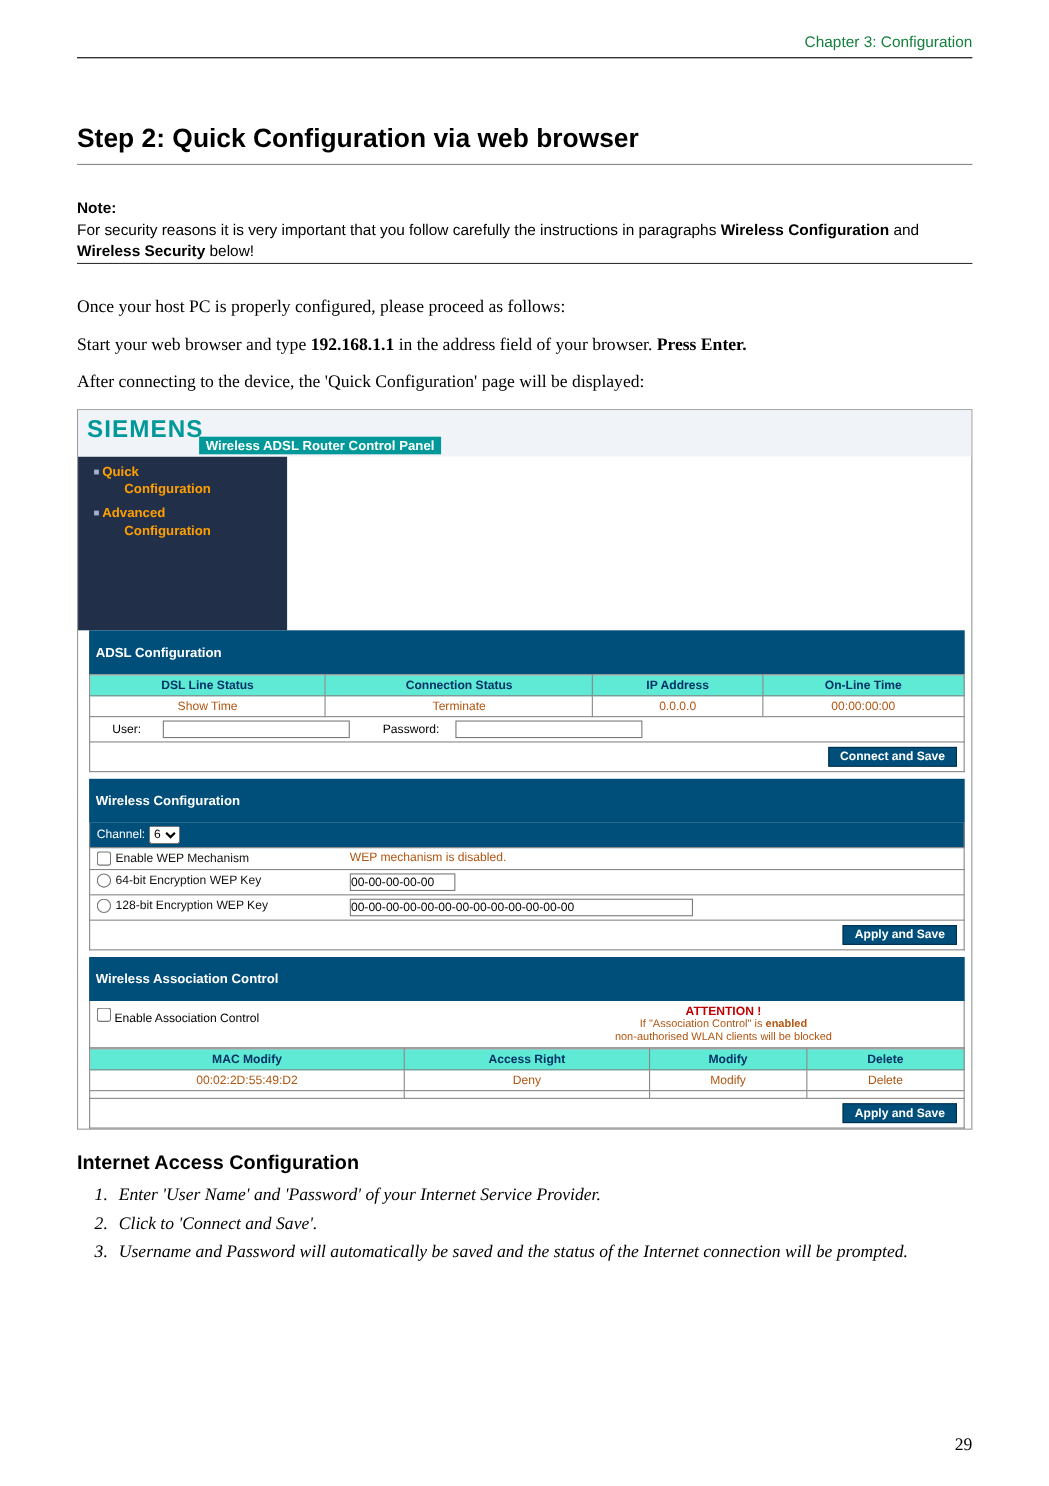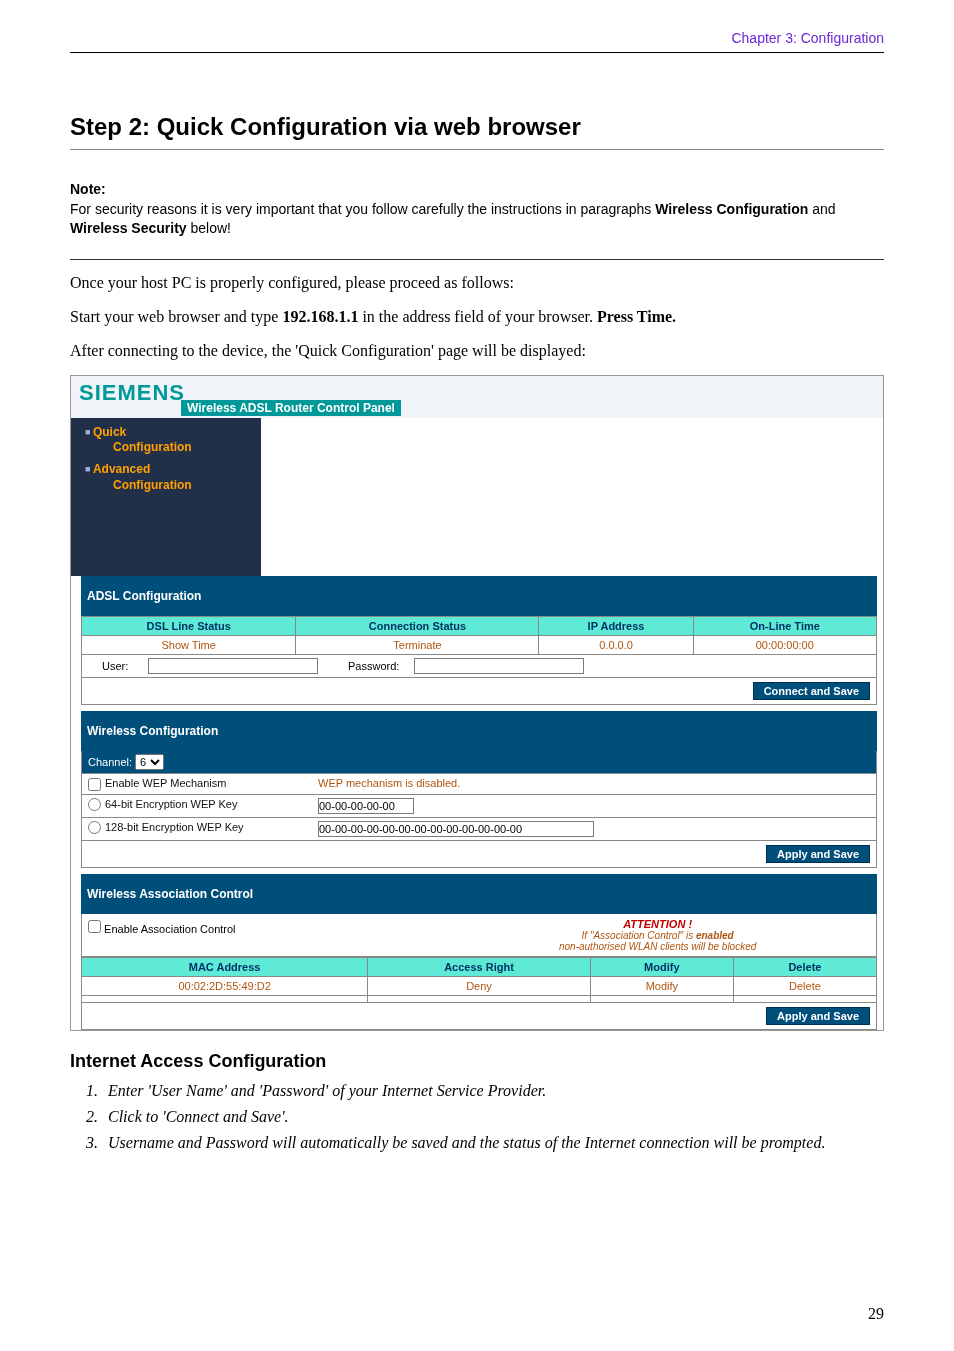--- a/index.html
+++ b/index.html
@@ -9,21 +9,21 @@
     width: 954px;
     height: 1351px;
     background: #fff;
     position: relative;
     padding: 30px 70px 40px 70px;
     color: #000;
   }
   .chapter-header {
     text-align: right;
     font-size: 14px;
-    color: #6d28d9;
+    color: #15803d;
     padding-bottom: 6px;
     border-bottom: 1px solid #000;
     margin-bottom: 60px;
   }
   .step-title {
     font-family: Verdana, Arial, sans-serif;
     font-weight: bold;
     font-size: 24px;
     margin-bottom: 30px;
     padding-bottom: 8px;
@@ -32,22 +32,22 @@
   .note-label {
     font-family: Verdana, Arial, sans-serif;
     font-weight: bold;
     font-size: 14px;
   }
   .note-block {
     font-family: Verdana, Arial, sans-serif;
     font-size: 14px;
     line-height: 1.4;
     border-bottom: 1px solid #333;
-    padding-bottom: 20px;
-    margin-bottom: 11px;
+    padding-bottom: 0;
+    margin-bottom: 28px;
   }
   .note-block b { font-weight: bold; }
   .serif { font-family: "Times New Roman", Times, serif; font-size: 16px; line-height: 1.5; margin-bottom:10px;}
   .serif b { font-weight: bold; }
 
   
   .shot {
     margin: 12px 0 20px 0;
     border: 1px solid #999;
     background: #fff;
@@ -105,30 +105,30 @@
   .btn-row { text-align:right; border:1px solid #888; border-top:none; padding:4px 6px;}
   .btn-right {
     background:#004e7a; color:#fff; font-weight:bold;
     border:1px solid #003050; padding:2px 10px; font-size:11px; cursor:pointer;
     font-family: Tahoma, sans-serif;
   }
   .wc-row { display:flex; align-items:flex-start; border:1px solid #888; border-top:none; padding:3px 6px; }
   .wc-left { width:230px; color:#111;}
   .wc-left input { margin-right:4px; vertical-align:middle;}
   .wc-right { flex:1; }
-  .wc-right input[type=text] { border:1px solid #7a7a7a; height:16px; font-size:11px; width:276px;}
+  .wc-right input[type=text] { border:1px solid #7a7a7a; height:16px; font-size:11px; width:312px;}
   .wc-status { color:#b05510; }
   .wc-chan { border:1px solid #888; border-top:none; padding:3px 6px; color:#fff; background:#004e7a;}
   .wc-chan select { font-size:11px; }
   .attn { color:#c00000; font-weight:bold; text-align:center;}
   .attn2 { color:#b05510; text-align:center; font-size:10px;}
   .attn2 b { font-weight:bold; }
   .assoc-top { display:flex; border:1px solid #888; border-top:none;}
   .assoc-top .l { width: 45%; padding:6px;}
-  .assoc-top .r { flex:1; padding:4px 6px;font-style:italic;}
+  .assoc-top .r { flex:1; padding:4px 6px;}
 
   .section-h {
     font-family: Verdana, Arial, sans-serif;
     font-weight:bold;
     font-size:18px;
     margin: 18px 0 10px 0;
   }
   ol.flow { padding-left: 32px; font-style: italic; }
   ol.flow li { font-family: "Times New Roman", serif; font-size:16px; margin-bottom:8px; padding-left:6px;}
   .page-number { position:absolute; bottom:28px; right:70px; font-family:"Times New Roman", serif; font-size:16px;}
@@ -140,21 +140,21 @@
 
 <h1 class="step-title">Step 2: Quick Configuration via web browser</h1>
 
 <div class="note-block">
   <span class="note-label">Note:</span><br>
   <span>For security reasons it is very important that you follow carefully the instructions in paragraphs </span><b>Wireless Configuration</b><span> and </span><b>Wireless Security</b><span> below!</span>
 </div>
 
 <p class="serif">Once your host PC is properly configured, please proceed as follows:</p>
 <p class="serif">
-  <span>Start your web browser and type </span><b>192.168.1.1</b><span> in the address field of your browser. </span><b>Press Time.</b>
+  <span>Start your web browser and type </span><b>192.168.1.1</b><span> in the address field of your browser. </span><b>Press Enter.</b>
 </p>
 <p class="serif">After connecting to the device, the 'Quick Configuration' page will be displayed:</p>
 
 <div class="shot">
   <div class="shot-banner">
     <div class="shot-logo">SIEMENS</div>
     <div class="shot-subtitle">Wireless ADSL Router  Control Panel</div>
   </div>
   <div class="shot-body">
     <div class="shot-nav">
@@ -225,21 +225,21 @@
           <div class="attn">ATTENTION !</div>
           <div class="attn2">
             <span>If "Association Control" is </span><b>enabled</b><br>
             <span>non-authorised WLAN clients will be blocked</span>
           </div>
         </div>
       </div>
       <table class="cfg">
         <tbody>
             <tr>
-          <th style="width:36%">MAC Address</th>
+          <th style="width:36%">MAC Modify</th>
           <th style="width:28%">Access Right</th>
           <th style="width:18%">Modify</th>
           <th style="width:18%">Delete</th>
         </tr>
         <tr>
           <td class="link">00:02:2D:55:49:D2</td>
           <td class="link">Deny</td>
           <td class="link">Modify</td>
           <td class="link">Delete</td>
         </tr>

